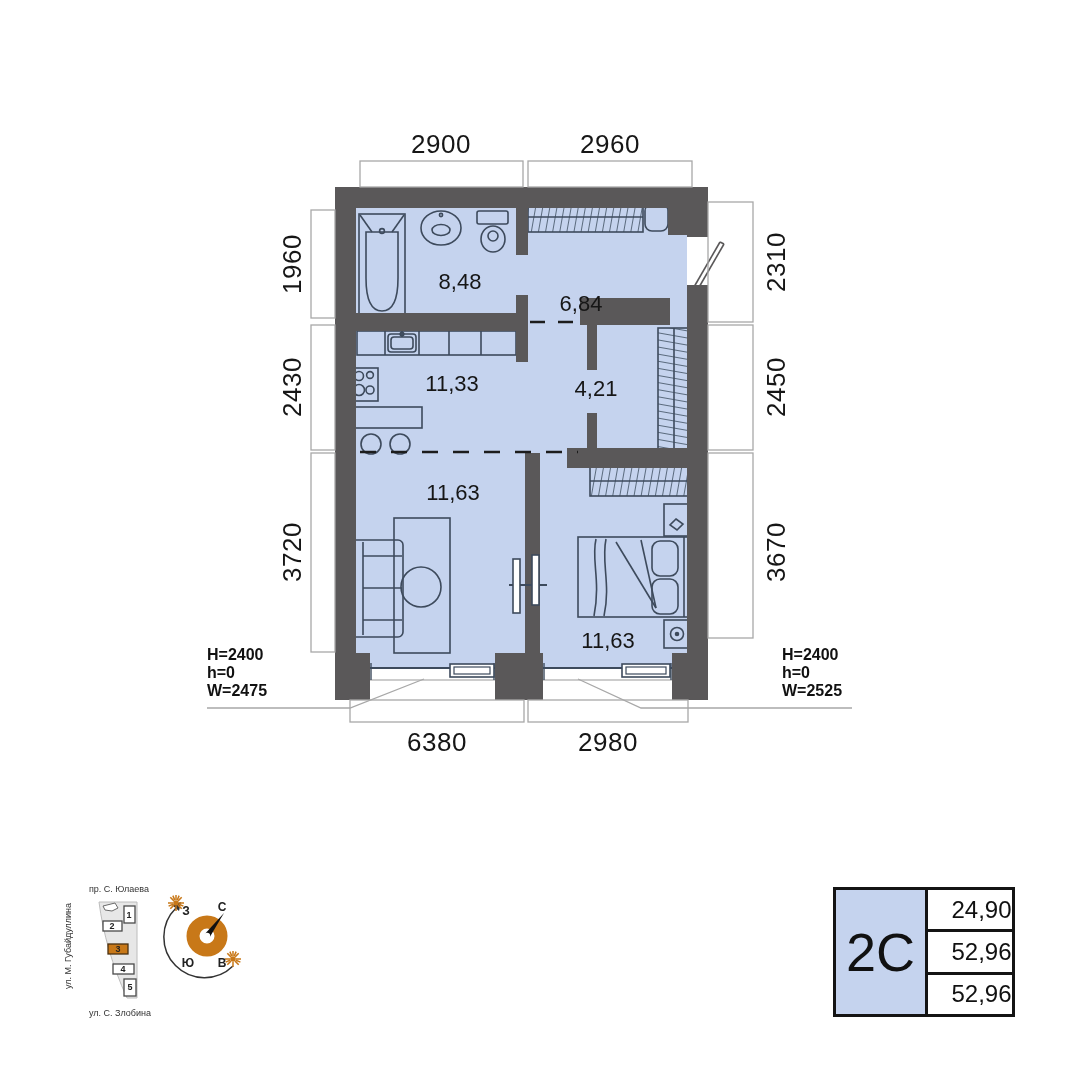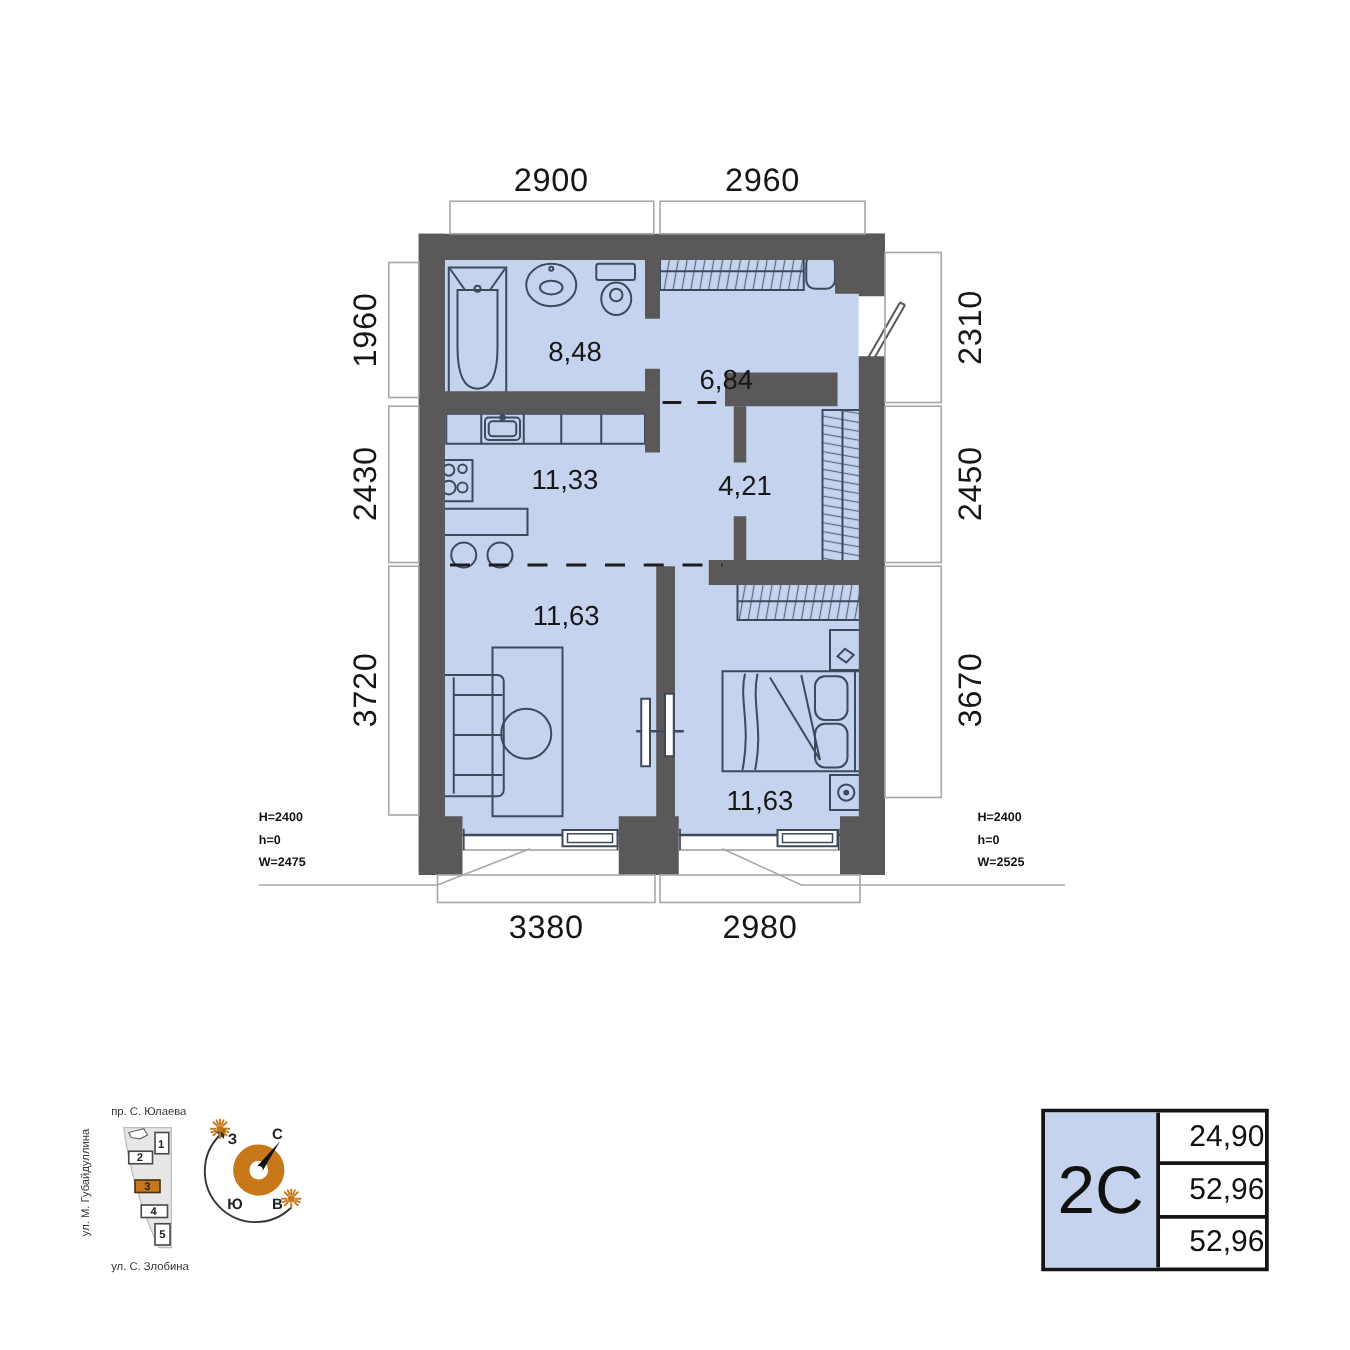--- a/index.html
+++ b/index.html
@@ -4,21 +4,21 @@
 <style>
   html,body{margin:0;padding:0;background:#fff;}
   #stage{position:relative;width:1048px;height:1080px;background:#ffffff;overflow:hidden;
          font-family:"Liberation Sans",sans-serif;}
   #plan-svg{position:absolute;left:0;top:0;}
   .lbl{position:absolute;transform:translate(-50%,-50%);color:#161616;white-space:nowrap;
        font-family:"Liberation Sans",sans-serif;}
   .rot{transform:translate(-50%,-50%) rotate(-90deg);}
   .dim{font-size:26px;font-weight:500;letter-spacing:0.5px;}
   .room{font-size:22px;font-weight:400;}
-  .winlab{position:absolute;font-size:10px;font-weight:700;line-height:18px;color:#111;
+  .winlab{position:absolute;font-size:16px;font-weight:700;line-height:18px;color:#111;
           font-family:"Liberation Sans",sans-serif;}
   .small{font-size:9px;color:#333;}
   .bnum{position:absolute;transform:translate(-50%,-50%);font-size:9px;font-weight:700;color:#222;}
   .cdir{position:absolute;transform:translate(-50%,-50%);font-size:12px;font-weight:700;color:#222;}
   
   .legend{position:absolute;left:833px;top:887px;width:182px;height:130px;
           border:3px solid #141414;box-sizing:border-box;display:flex;background:#fff;}
   .legend .type{width:92px;background:#c5d3ee;display:flex;align-items:center;justify-content:center;
           font-size:54px;color:#111;border-right:3px solid #141414;box-sizing:border-box;}
   .legend .vals{flex:1;display:flex;flex-direction:column;}
@@ -251,21 +251,21 @@
   <div class="lbl dim" style="left:610px;top:144px;">2960</div>
 
   <div class="lbl dim rot" style="left:292px;top:264px;">1960</div>
   <div class="lbl dim rot" style="left:292px;top:387px;">2430</div>
   <div class="lbl dim rot" style="left:292px;top:552px;">3720</div>
 
   <div class="lbl dim rot" style="left:776px;top:262px;">2310</div>
   <div class="lbl dim rot" style="left:776px;top:387px;">2450</div>
   <div class="lbl dim rot" style="left:776px;top:552px;">3670</div>
 
-  <div class="lbl dim" style="left:437px;top:742px;">3380</div>
+  <div class="lbl dim" style="left:437px;top:742px;">6380</div>
   <div class="lbl dim" style="left:608px;top:742px;">2980</div>
 
   <div class="lbl room" style="left:460px;top:282px;">8,48</div>
   <div class="lbl room" style="left:581px;top:260px;margin-top:44px;">6,84</div>
   <div class="lbl room" style="left:452px;top:384px;">11,33</div>
   <div class="lbl room" style="left:596px;top:389px;">4,21</div>
   <div class="lbl room" style="left:453px;top:493px;">11,63</div>
   <div class="lbl room" style="left:608px;top:641px;">11,63</div>
 
   <div class="winlab" style="left:207px;top:646px;">

